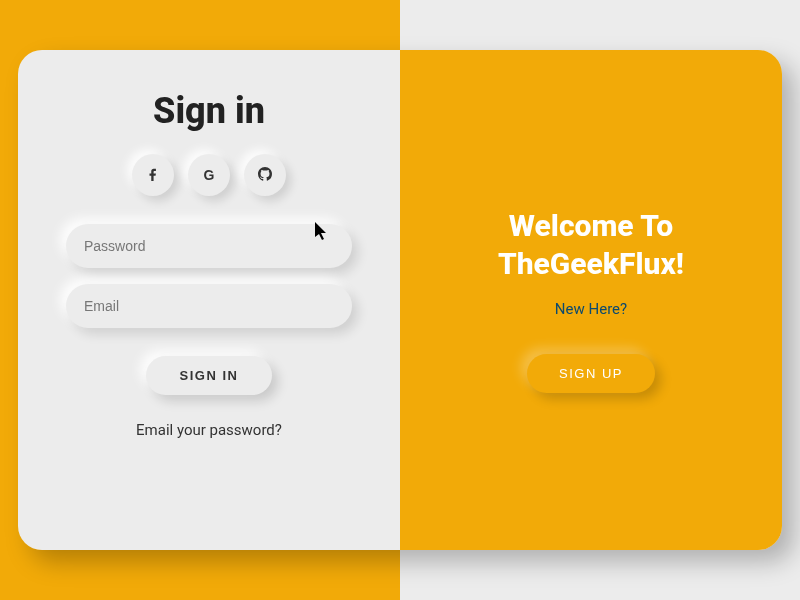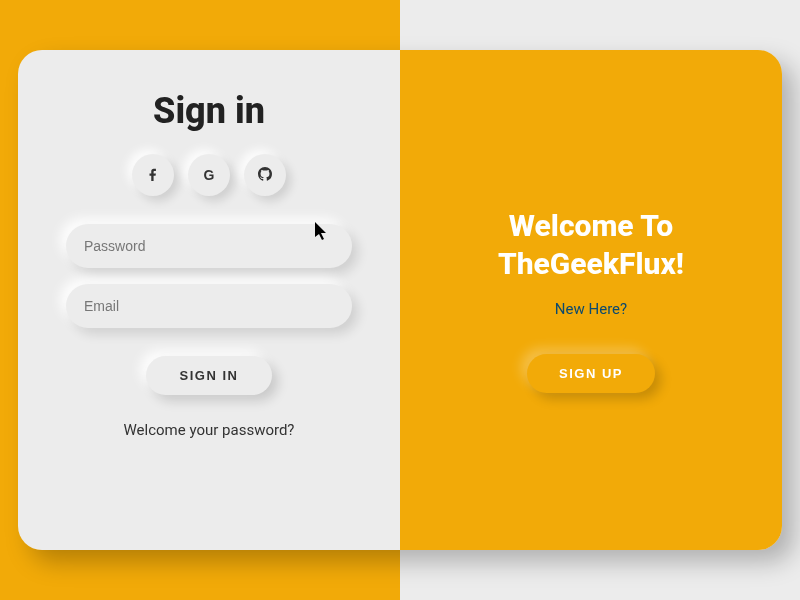--- a/index.html
+++ b/index.html
@@ -110,21 +110,21 @@
     font-size: 15px;
     margin-bottom: 36px;
   }
   .signup-btn {
     padding: 12px 32px;
     border: none;
     border-radius: 22px;
     background: #f2aa08;
     color: #fff;
     font-size: 13px;
-    font-weight: 700;
+    font-weight: 400;
     letter-spacing: 1.5px;
     cursor: pointer;
     box-shadow: 6px 6px 12px rgba(0,0,0,0.18), -6px -6px 12px rgba(255,255,255,0.25);
   }
   .cursor {
     position: absolute;
     left: 315px;
     top: 222px;
     pointer-events: none;
   }
@@ -154,21 +154,21 @@
             </svg>
         </span>
       </button>
     </div>
 
     <input class="input" type="password" placeholder="Password" style="">
     <input class="input" type="text" placeholder="Email" style="">
 
     <button class="primary-btn">SIGN IN</button>
 
-    <a class="forgot">Welcome your password?</a>
+    <a class="forgot">Email your password?</a>
   </div>
 
   <div class="right">
     <div class="welcome">Welcome To TheGeekFlux!</div>
     <div class="subtext">New Here?</div>
     <button class="signup-btn">SIGN UP</button>
   </div>
 </div>
 
 <svg class="cursor" width="14" height="20" viewBox="0 0 14 20">

